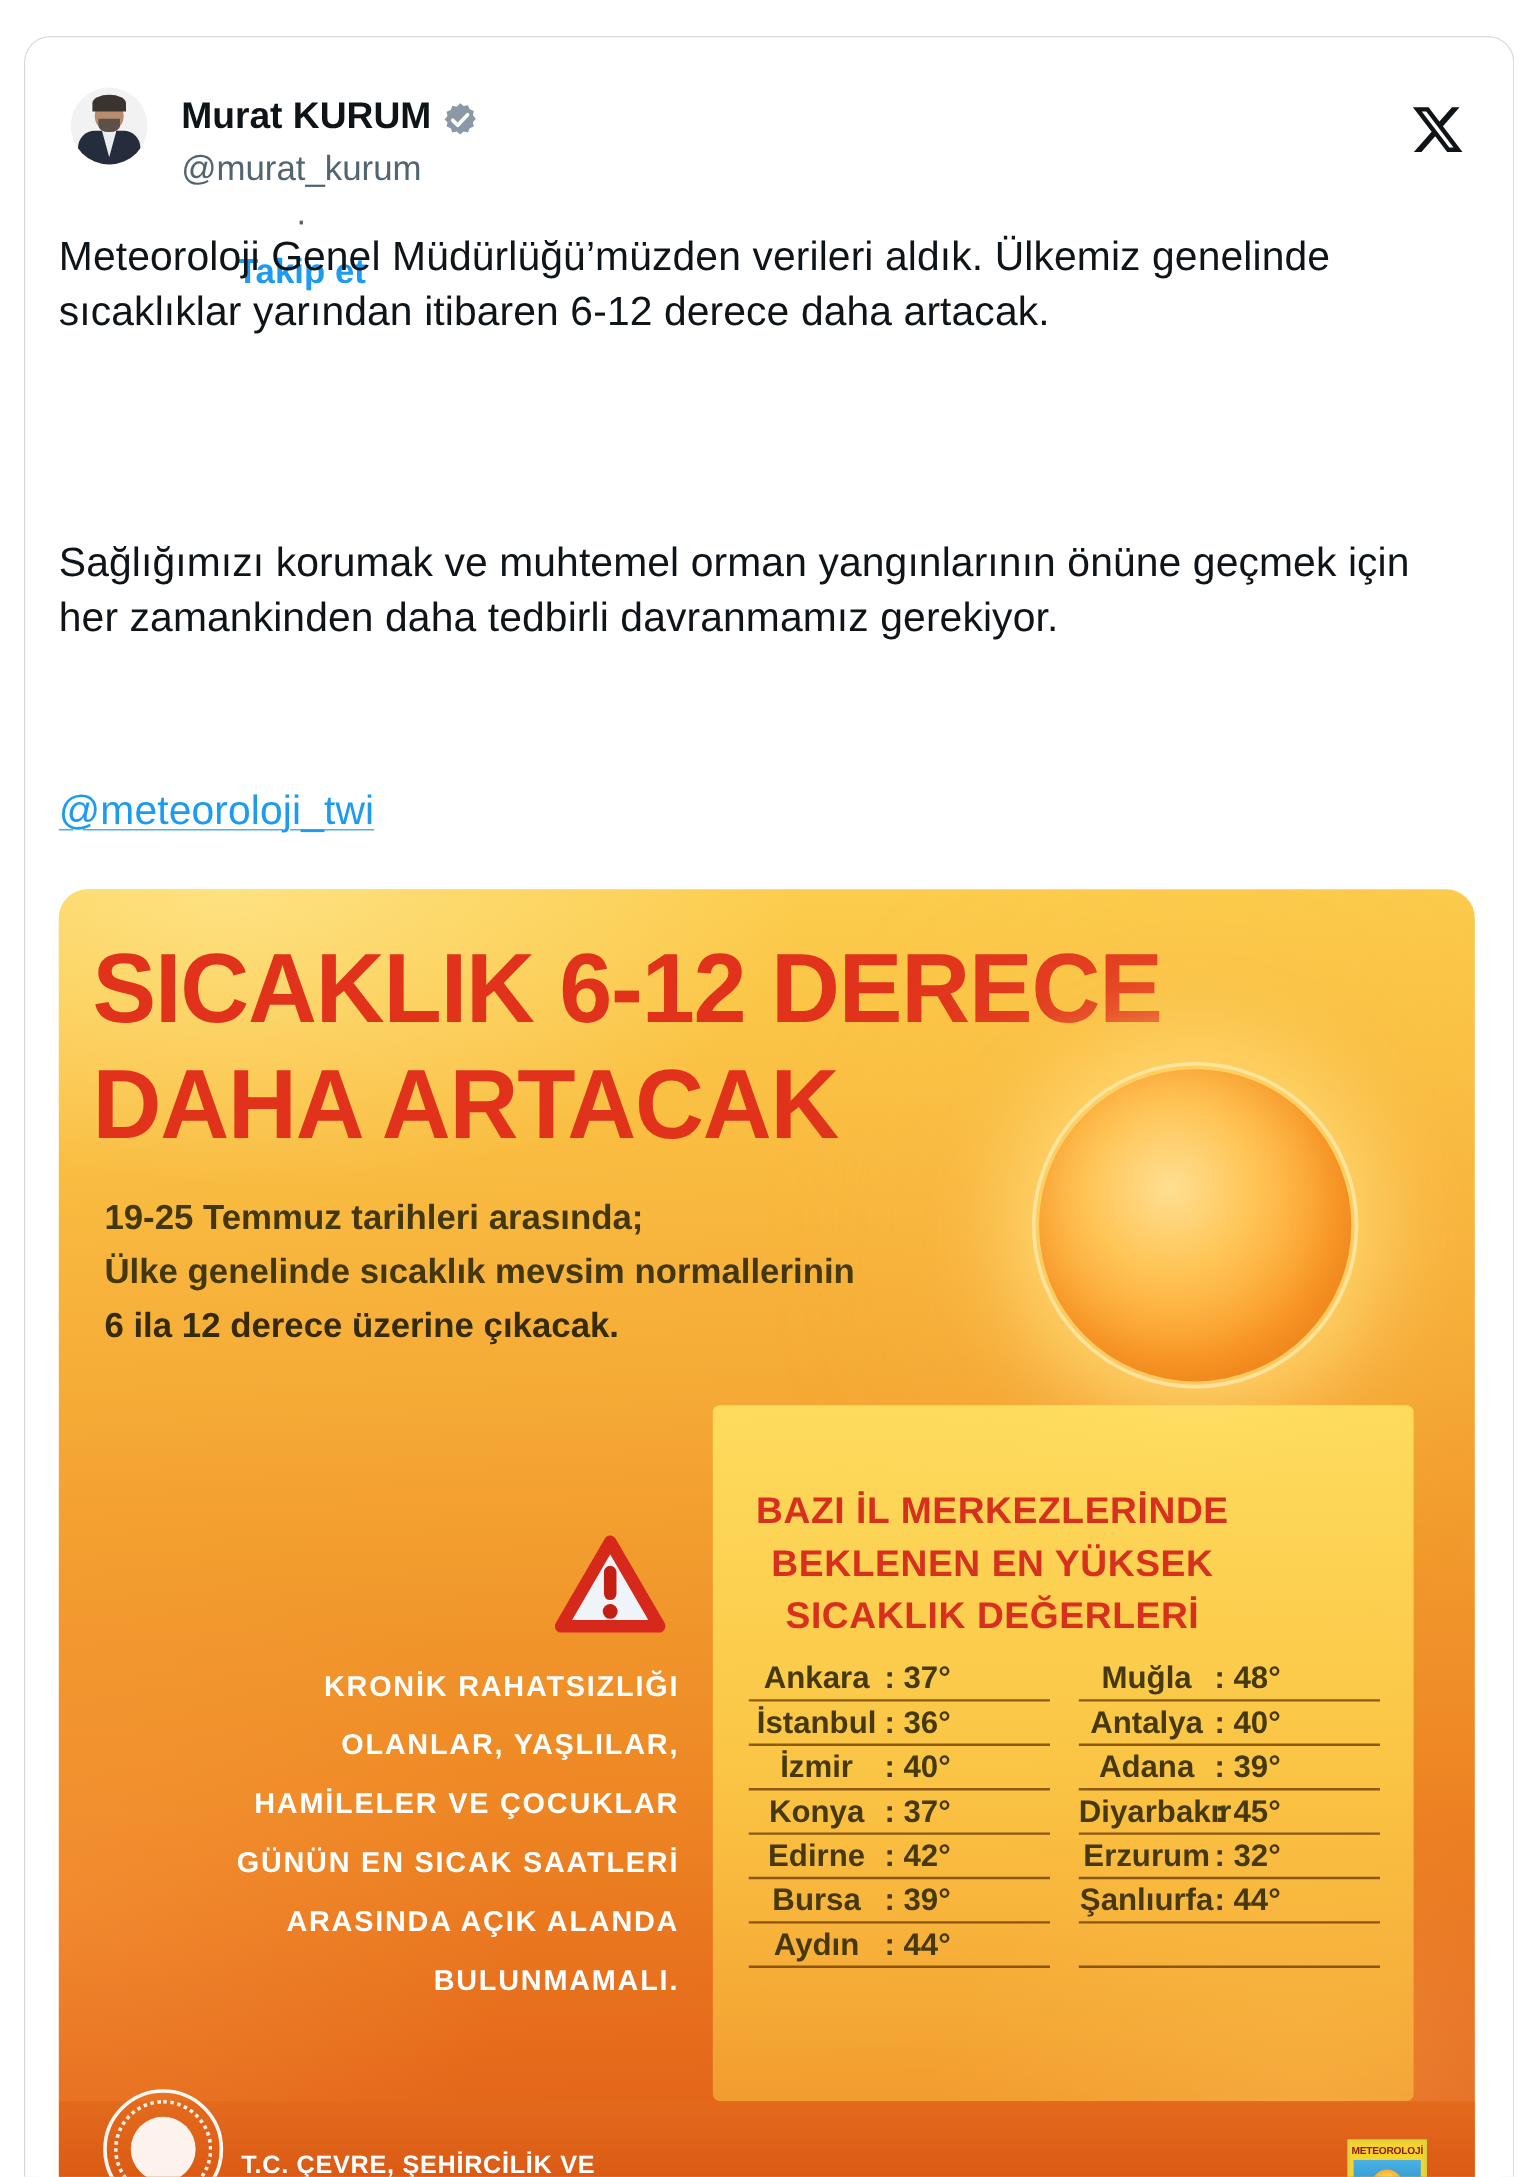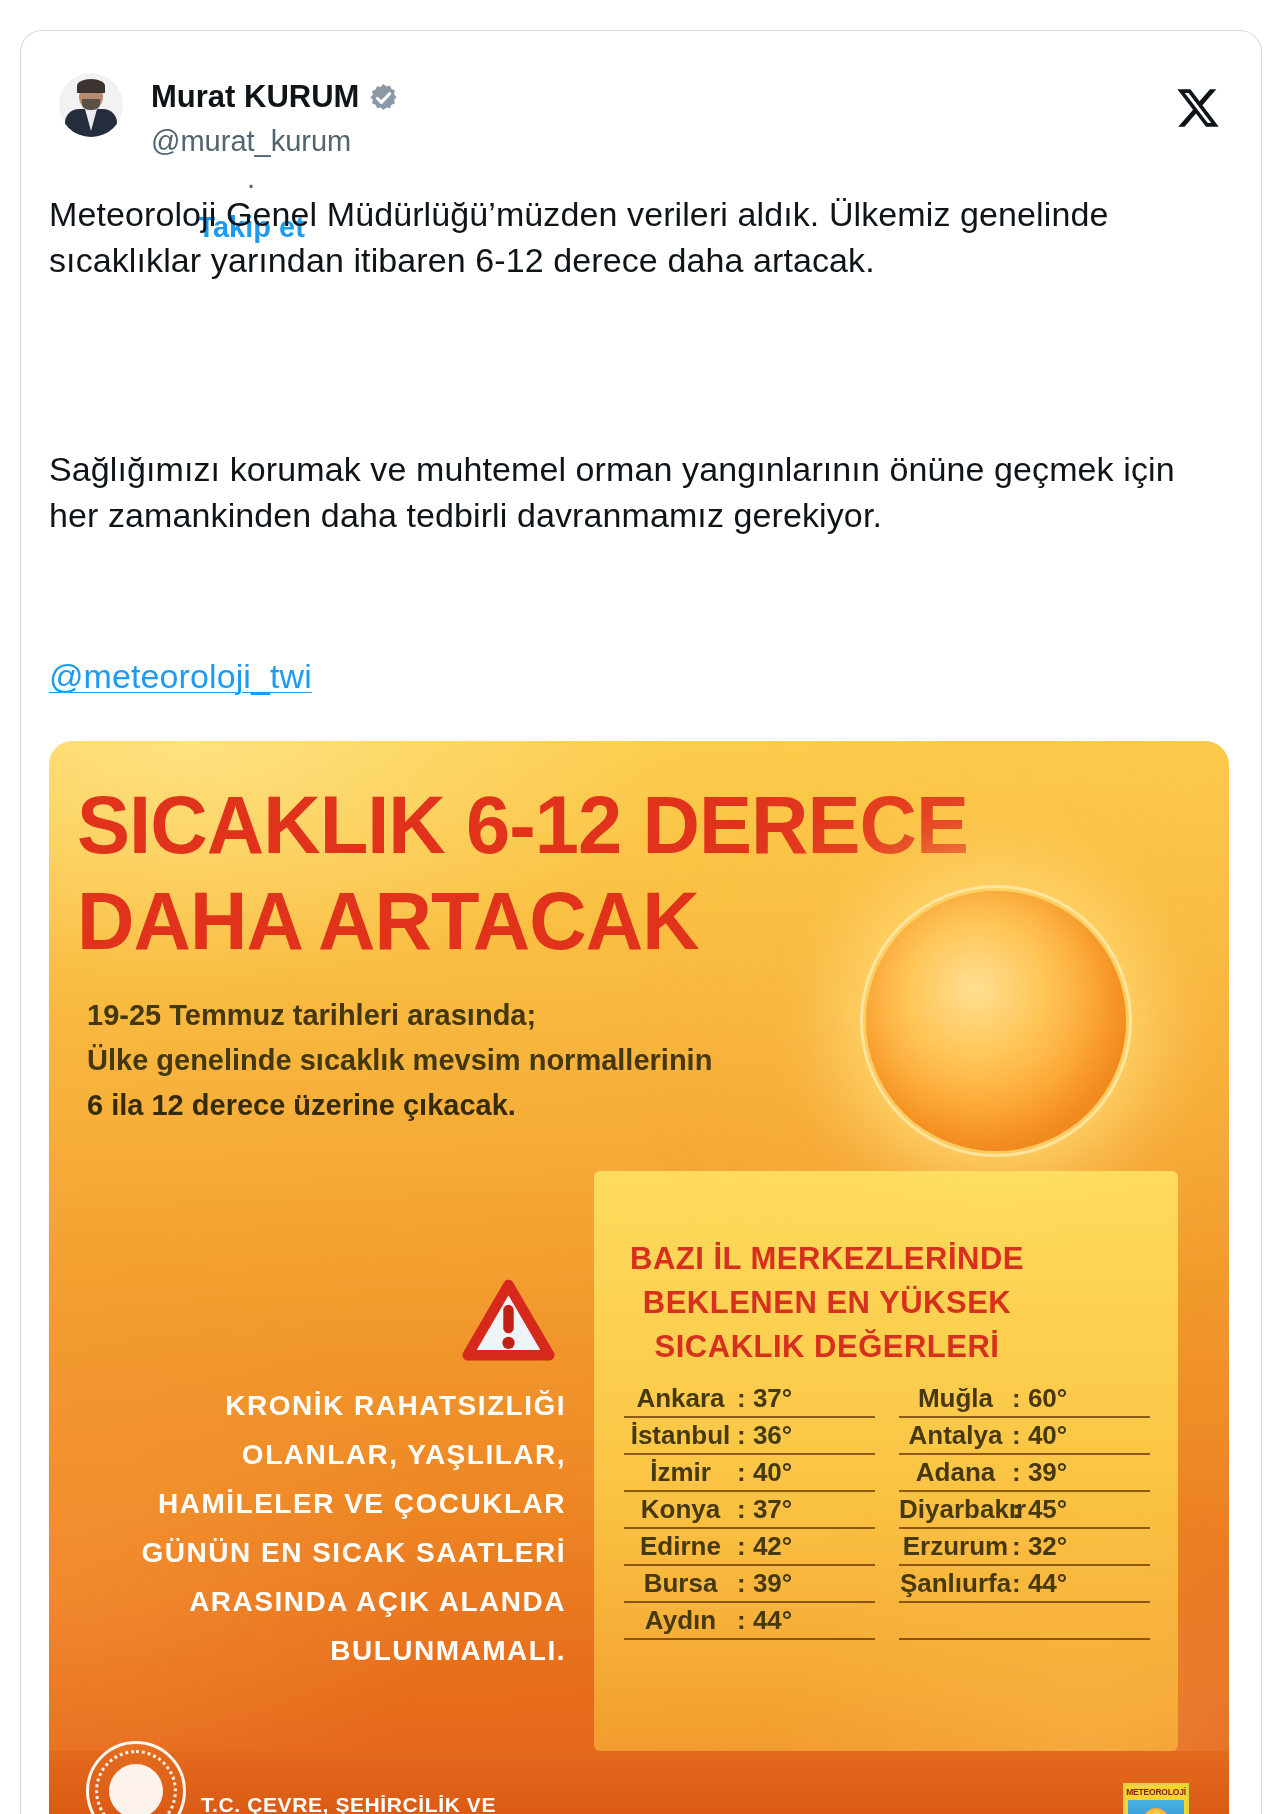--- a/index.html
+++ b/index.html
@@ -17,21 +17,21 @@
     border-radius:50% 50% 46% 46%; background:#b78b6d; }
   .avatar .hair { position:absolute; left:18px; top:6px; width:28px; height:14px;
     border-radius:50% 50% 0 0; background:#3a3330; }
   .avatar .beard { position:absolute; left:23px; top:26px; width:18px; height:11px;
     border-radius:0 0 48% 48%; background:#5d5048; }
   .avatar .body { position:absolute; left:6px; top:36px; width:52px; height:30px;
     border-radius:14px 14px 0 0; background:#252c3c; }
   .avatar .shirt { position:absolute; left:26px; top:36px; width:12px; height:22px;
     background:#e9edf2; clip-path:polygon(0 0,100% 0,50% 100%); }
 
-  .name-row { position:absolute; left:130px; top:48px; display:flex; align-items:center; gap:9px; }
+  .name-row { position:absolute; left:130px; top:48px; display:flex; align-items:flex-end; gap:9px; }
   .display-name { font-size:31px; font-weight:bold; color:#0f1419; }
   .verified { width:31px; height:31px; display:inline-block; }
 
   .handle-row { position:absolute; left:130px; top:94px; display:flex; align-items:center; gap:10px;
     font-size:29px; color:#536471;flex-direction:column; }
   .follow-link { color:#1d9bf0; font-weight:bold; }
 
   .x-logo { position:absolute; right:40px; top:54px; width:46px; height:46px; }
 
   
@@ -62,21 +62,21 @@
 
   .sun { position:absolute; left:817px; top:150px; width:260px; height:260px; border-radius:50%;
     background:radial-gradient(circle at 42% 38%, #ffdf92 0%, #ffc455 32%, #fb9e2c 64%, #f28a1f 84%, #ee801c 100%);
     box-shadow:0 0 70px 26px rgba(255,218,115,.85), 0 0 150px 70px rgba(255,190,85,.35),
       inset -10px -14px 40px rgba(230,120,20,.45); }
   .sun::after { content:''; position:absolute; inset:-6px; border-radius:50%;
     border:3px solid rgba(255,248,210,.55); }
 
   .warn-tri { position:absolute; left:412px; top:537px; width:95px; height:86px; }
   .warn-text { position:absolute; left:57px; top:640px; width:460px; text-align:right;
-    font-size:28px; line-height:49px; font-weight:bold; color:#ffffff; letter-spacing:1.5px; }
+    font-size:24px; line-height:49px; font-weight:bold; color:#ffffff; letter-spacing:1.5px; }
 
   .panel { position:absolute; left:545px; top:430px; width:584px; height:580px;
     border-radius:6px; background:linear-gradient(180deg, rgba(255,226,99,.88) 0%,
       rgba(255,216,78,.74) 55%, rgba(255,205,66,.52) 100%);text-align:center; }
   .panel-heading { position:absolute; left:36px; top:66px; font-size:31px; line-height:44px;
     font-weight:bold; color:#d8301f; letter-spacing:.5px; }
 
   .temp-table { position:absolute; top:210px; left:30px; right:28px; display:flex; gap:24px; }
   .tcol { flex:1; }
   .trow { display:flex; align-items:center; height:37px;
@@ -214,21 +214,21 @@
             <span class="ttemp">: 39°</span>
           </div>
           <div class="trow">
             <span class="tcity">Aydın</span>
             <span class="ttemp">: 44°</span>
           </div>
         </div>
         <div class="tcol">
           <div class="trow">
             <span class="tcity">Muğla</span>
-            <span class="ttemp">: 60°</span>
+            <span class="ttemp">: 48°</span>
           </div>
           <div class="trow">
             <span class="tcity">Antalya</span>
             <span class="ttemp">: 40°</span>
           </div>
           <div class="trow">
             <span class="tcity">Adana</span>
             <span class="ttemp">: 39°</span>
           </div>
           <div class="trow">

